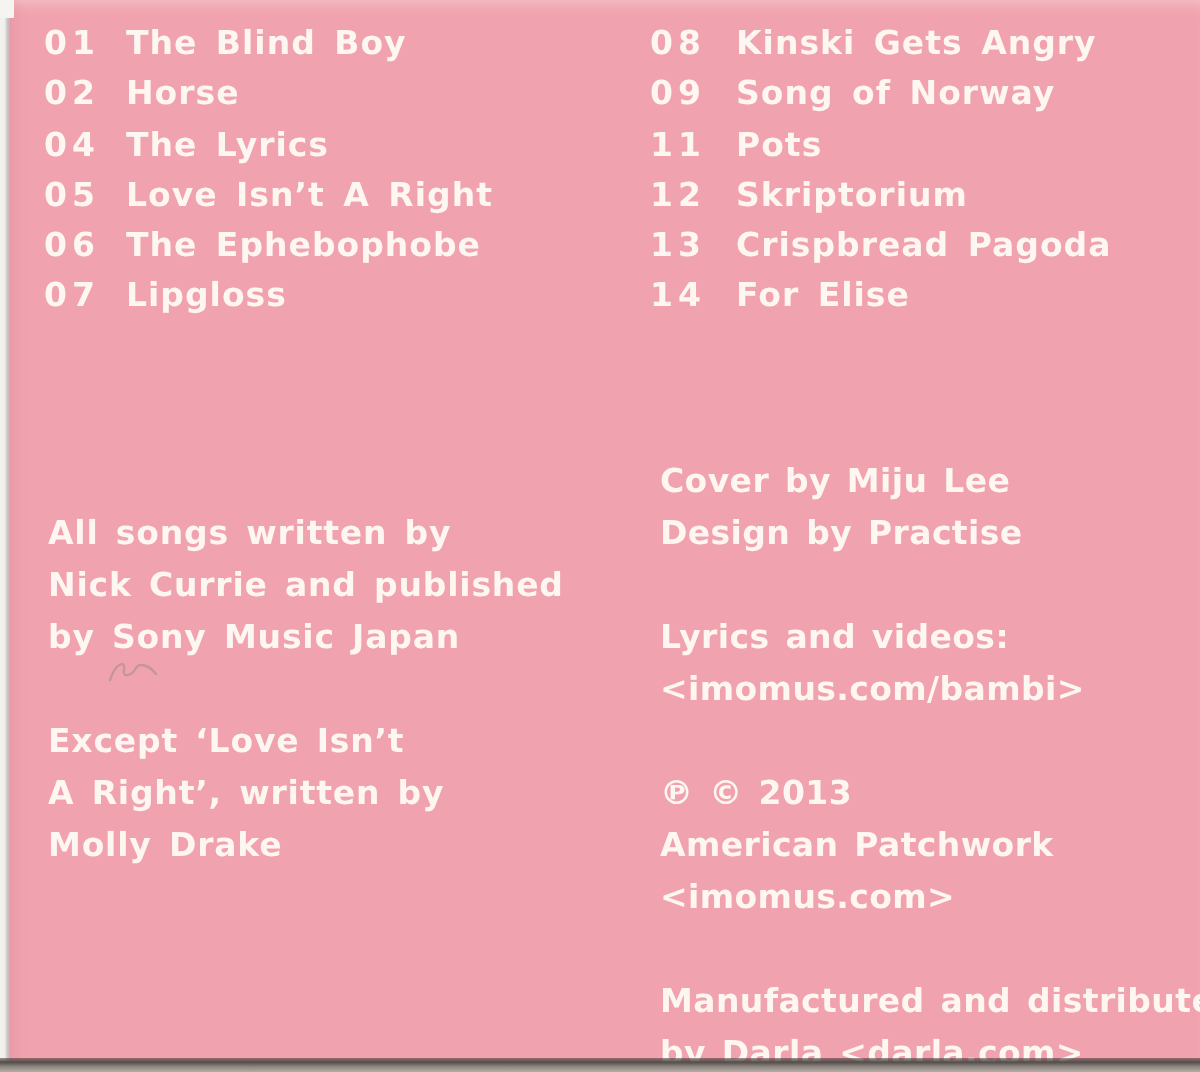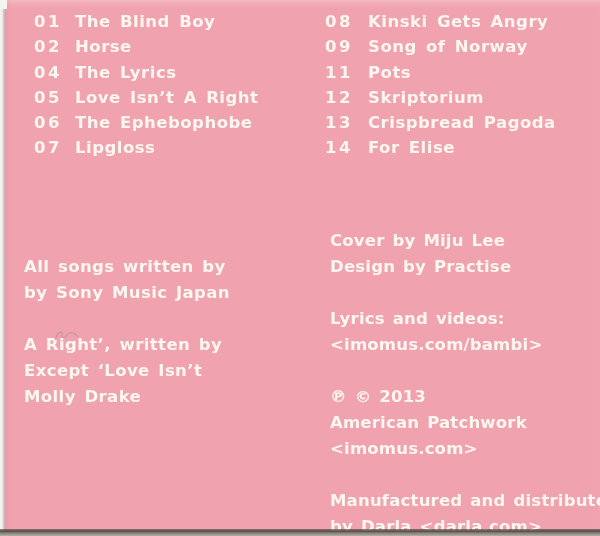--- a/index.html
+++ b/index.html
@@ -24,21 +24,21 @@
   .tracks {
     position: absolute;
     top: 9px;
     margin: 0;
     padding: 0;
     list-style: none;
     font-size: 16.5px;
     letter-spacing: 0.5px;
     word-spacing: 3px;
   }
-  .tracks-left  { left: 34px; }
+  .tracks-left  { left: 22px; }
   .tracks-right { left: 325px; }
   .track {
     height: 25.3px;
     line-height: 25.3px;
     white-space: nowrap;
   }
   .num {
     display: inline-block;
     letter-spacing: 2.5px;
   }
@@ -101,25 +101,26 @@
     <li class="track"><span class="num">12</span><span class="title">Skriptorium</span></li>
     <li class="track"><span class="num">13</span><span class="title">Crispbread Pagoda</span></li>
     <li class="track"><span class="num">14</span><span class="title">For Elise</span></li>
   </ol>
 
   <div class="credits credits-left">
     <div class="para">
     </div>
     <div class="para">
       <div class="cl">All songs written by</div>
+      <div class="cl">Nick Currie and published</div>
       <div class="cl">by Sony Music Japan</div>
     </div>
     <div class="para">
+      <div class="cl">Except ‘Love Isn’t</div>
       <div class="cl">A Right’, written by</div>
-      <div class="cl">Except ‘Love Isn’t</div>
       <div class="cl">Molly Drake</div>
     </div>
   </div>
 
   <div class="credits credits-right">
     <div class="para">
       <div class="cl">Cover by Miju Lee</div>
       <div class="cl">Design by Practise</div>
     </div>
     <div class="para">

